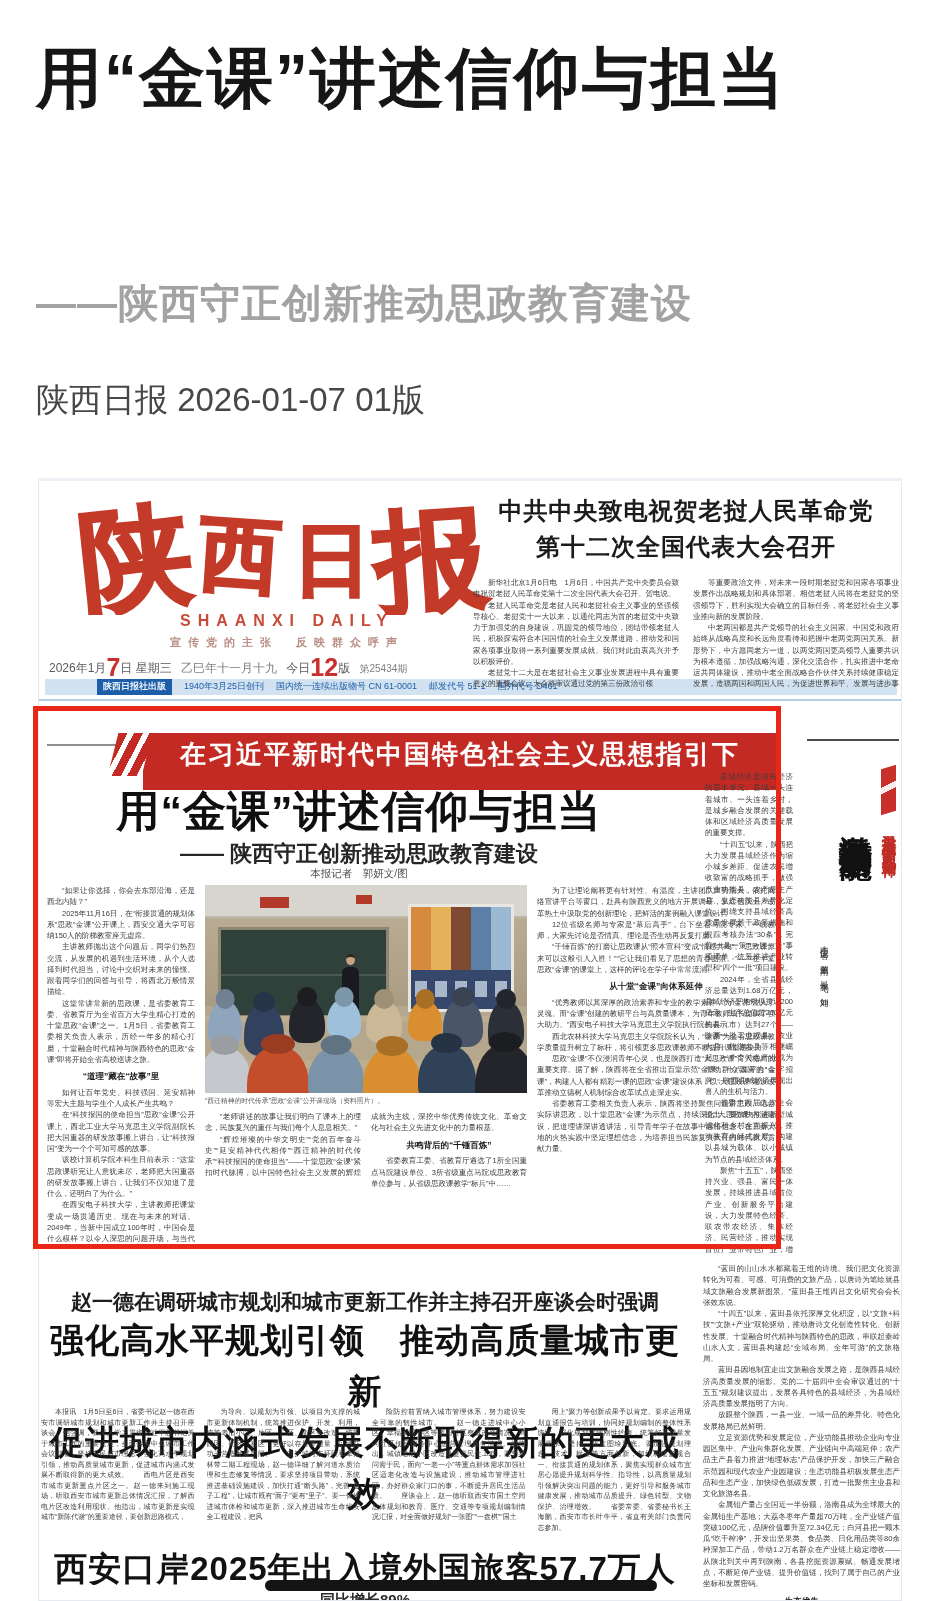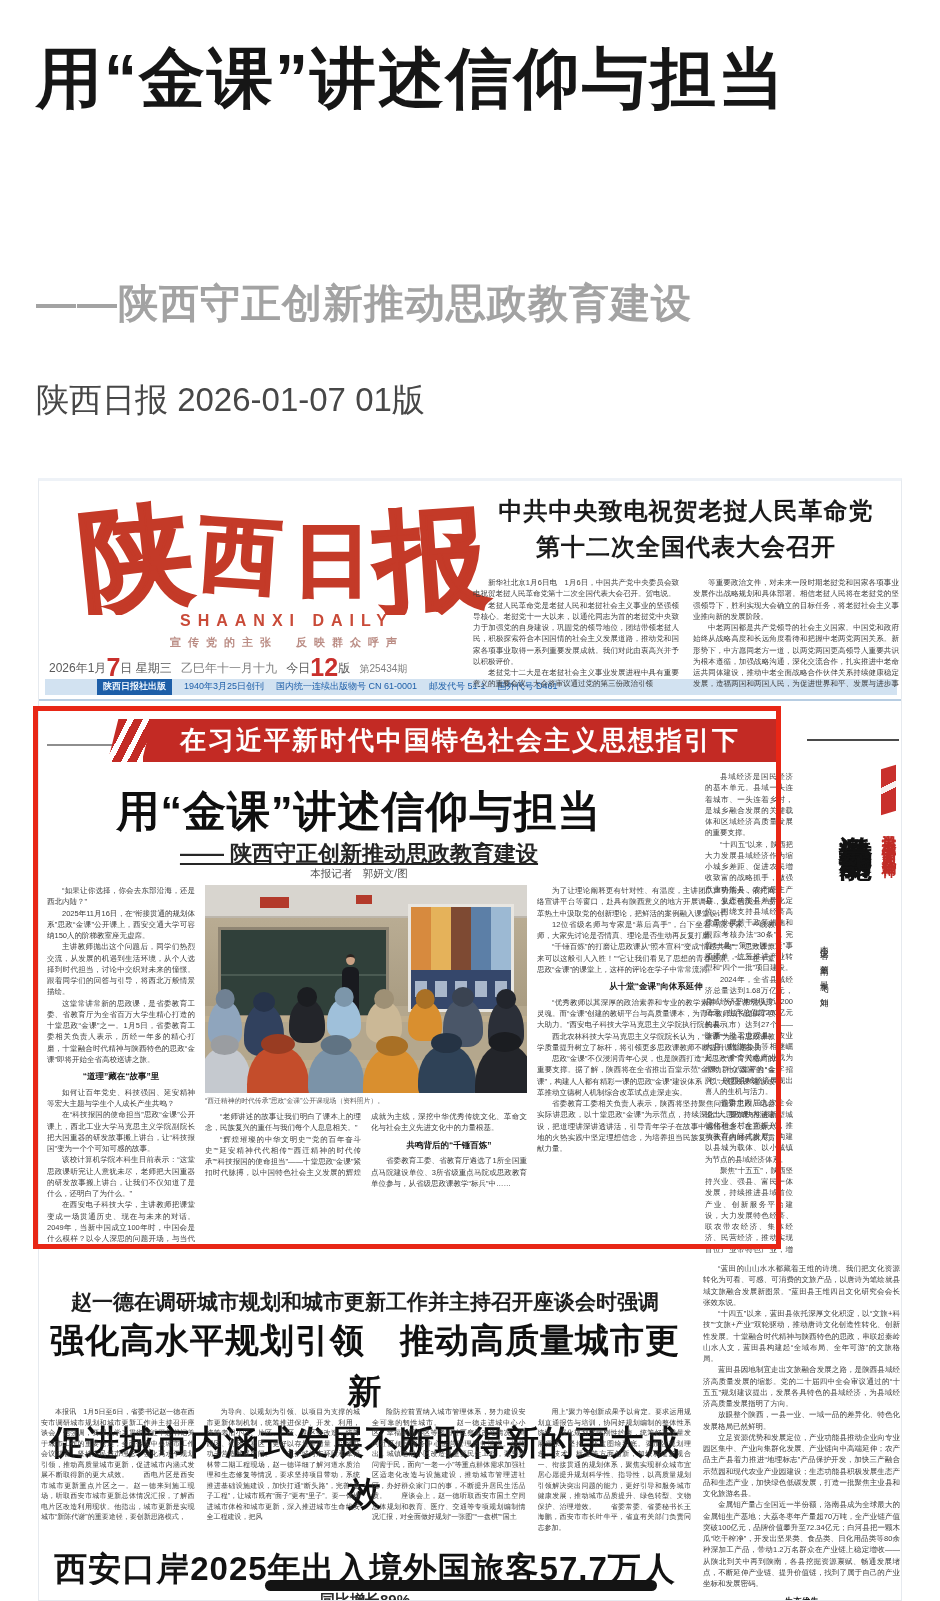--- a/index.html
+++ b/index.html
@@ -42,28 +42,28 @@
   .tr-col { flex:1; height:110px; overflow:hidden; font-size:7.5px; color:#3d3d3d; text-align:justify; }
   p.np { text-indent:2em; margin:0; }
 
   
   .small { font-size:7.5px; color:#3c3c3c; text-align:justify; }
   .subhead { font-weight:700; color:#191919; text-align:center; text-indent:0; margin:5px 0 4px; font-size:8.5px; }
 
   
   .feature { position:absolute; left:0; top:228px; width:742px; height:545px; overflow:hidden; background:#fff; }
   .f-dash { position:absolute; left:8px; top:35px; width:88px; height:2px; background:#8e8e8e; }
-  .f-banner { position:absolute; left:104px; top:10px; width:634px; height:43px; background:#c32a24; }
+  .f-banner { position:absolute; left:104px; top:24px; width:634px; height:57px; background:#c32a24; }
   .f-banner::before { content:""; position:absolute; left:-30px; top:0; width:34px; height:43px;
     background:repeating-linear-gradient(105deg,#c32a24 0 9px,#ffffff 9px 15px); transform:skewX(-14deg); }
   .f-banner-text { text-align:center; color:#fff; font-size:26px; font-weight:700; line-height:43px; letter-spacing:2px; }
   .f-headline { position:absolute; left:0; top:70px; width:640px; text-align:center; font-size:43px;
     font-weight:800; color:#0f0f0f; letter-spacing:1px; }
   .f-sub { position:absolute; left:0; top:128px; width:640px; text-align:center; font-size:22px;
-    font-weight:600; color:#262626;text-decoration:underline; }
+    font-weight:600; color:#262626; }
   .f-byline { position:absolute; left:0; top:157px; width:640px; text-align:center; font-size:10.5px; color:#4f4f4f; }
   .f-col1 { position:absolute; left:8px; top:176px; width:148px; height:364px; overflow:hidden; }
   .f-center { position:absolute; left:166px; top:176px; width:322px; height:364px; overflow:hidden; }
   .f-caption { font-size:6.8px; color:#5c5c5c; margin-top:3px; }
   .f-center-text { margin-top:5px; height:118px; overflow:hidden; column-count:2; column-gap:10px; }
   .f-col3 { position:absolute; left:498px; top:176px; width:238px; height:364px; overflow:hidden; }
 
   
   .photo { position:relative; width:322px; height:208px; background:#b4a78d; overflow:hidden; }
   .ph-ceiling { position:absolute; left:0; top:0; width:100%; height:16%; background:#d8d5cf; border-bottom:2px solid #bdb7ad; }

